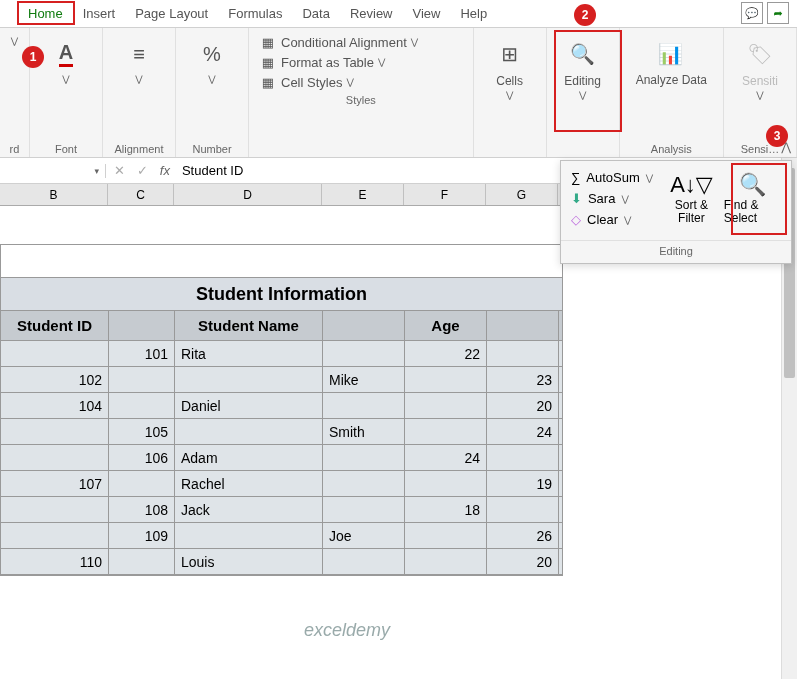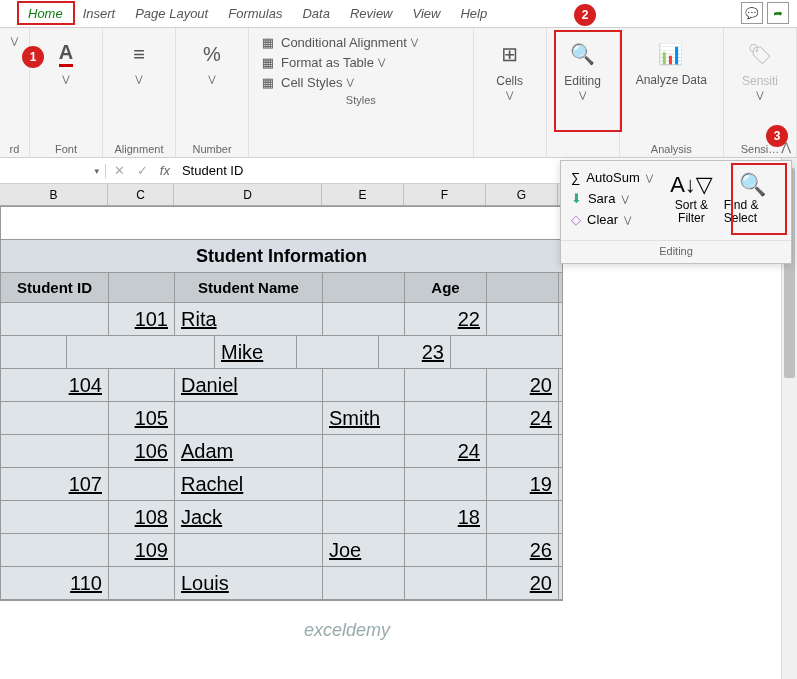--- a/index.html
+++ b/index.html
@@ -1,19 +1,19 @@
 <!DOCTYPE html>
 <html><head>
 <meta charset="utf-8">
 <style>
 * { box-sizing: border-box; margin: 0; padding: 0; font-family: "Segoe UI", Arial, sans-serif; }
 body { background: #fff; width: 797px; height: 679px; overflow: hidden; position: relative; }
 
 .ribbon-tabs { display: flex; align-items: center; height: 28px; border-bottom: 1px solid #d0d0d0; padding-left: 18px; position: relative; }
-.tab { padding: 4px 10px; font-size: 13px; color: #555; cursor: pointer; font-style: italic; }
+.tab { padding: 4px 10px; font-size: 13px; color: #555; cursor: pointer; }
 .tab.active { color: #0f7b0f; }
 .home-highlight { position: absolute; left: 17px; top: 1px; width: 58px; height: 24px; border: 2.5px solid #d62020; pointer-events: none; }
 
 .qat-right { position: absolute; right: 8px; top: 2px; display: flex; gap: 4px; }
 .qat-btn { width: 22px; height: 22px; border: 1px solid #999; background: #fff; display: flex; align-items: center; justify-content: center; font-size: 11px; color: #0f7b0f; }
 
 .ribbon-body { display: flex; background: #f5f5f5; border-bottom: 1px solid #d0d0d0; height: 130px; }
 .ribbon-group { display: flex; flex-direction: column; align-items: center; justify-content: space-between; padding: 4px 10px 2px; border-right: 1px solid #e0e0e0; font-size: 12px; color: #555; }
 .ribbon-group .label { font-size: 11px; color: #666; margin-top: 2px; }
 .big-btn { display: flex; flex-direction: column; align-items: center; gap: 2px; padding: 4px 6px; cursor: pointer; }
@@ -38,24 +38,24 @@
 
 .col-headers { display: flex; background: #e6e6e6; border-bottom: 1px solid #aaa; height: 22px; font-size: 12px; }
 .col-h { border-right: 1px solid #c0c0c0; text-align: center; line-height: 22px; }
 .cB { width: 108px; }
 .cC { width: 66px; }
 .cD { width: 148px; }
 .cE { width: 82px; }
 .cF { width: 82px; }
 .cG { width: 72px; }
 
-.sheet { border: 1px solid #999; margin-right: 234px; }
+.sheet { border: 1px solid #999; margin-right: 234px; margin-top: 38px; }
 .title-row { background: #d9dee4; border-bottom: 1px solid #999; text-align: center; font-weight: bold; font-size: 18px; height: 33px; line-height: 33px; }
 .header-row { display: flex; background: #c6cbd0; border-bottom: 1px solid #999; height: 30px; font-weight: bold; font-size: 15px; }
-.data-row { display: flex; height: 33px; border-bottom: 1px solid #999; background: #dfe4e8; font-size: 20px; text-decoration: underline; }
+.data-row { display: flex; height: 26px; border-bottom: 1px solid #999; background: #dfe4e8; font-size: 14px; }
 .cell { border-right: 1px solid #999; padding: 4px 6px; display: flex; align-items: center; }
 .cell.num { justify-content: flex-end; }
 .hc { justify-content: center; }
 
 .watermark { position: absolute; left: 304px; top: 620px; font-size: 18px; color: #9aa; font-style: italic; }
 
 .dropdown-panel { position: absolute; left: 560px; top: 160px; width: 232px; background: #f5f5f5; border: 1px solid #c0c0c0; box-shadow: 0 2px 8px rgba(0,0,0,0.15); z-index: 5; }
 .dp-top { display: flex; }
 .dp-left { flex: 1; padding: 6px 10px; font-size: 13px; }
 .dp-item { display: flex; align-items: center; gap: 6px; padding: 3px 0; cursor: pointer; }
@@ -213,20 +213,21 @@
   <div id="rows-container">
       <div class="data-row">
         <div class="cell cB num"></div>
         <div class="cell cC num">101</div>
         <div class="cell cD">Rita</div>
         <div class="cell cE"></div>
         <div class="cell cF num">22</div>
         <div class="cell cG num"></div>
       </div>
       <div class="data-row">
+        <div class="cell cB num">102</div>
         <div class="cell cC num"></div>
         <div class="cell cD"></div>
         <div class="cell cE">Mike</div>
         <div class="cell cF num"></div>
         <div class="cell cG num">23</div>
       </div>
       <div class="data-row">
         <div class="cell cB num">104</div>
         <div class="cell cC num"></div>
         <div class="cell cD">Daniel</div>

